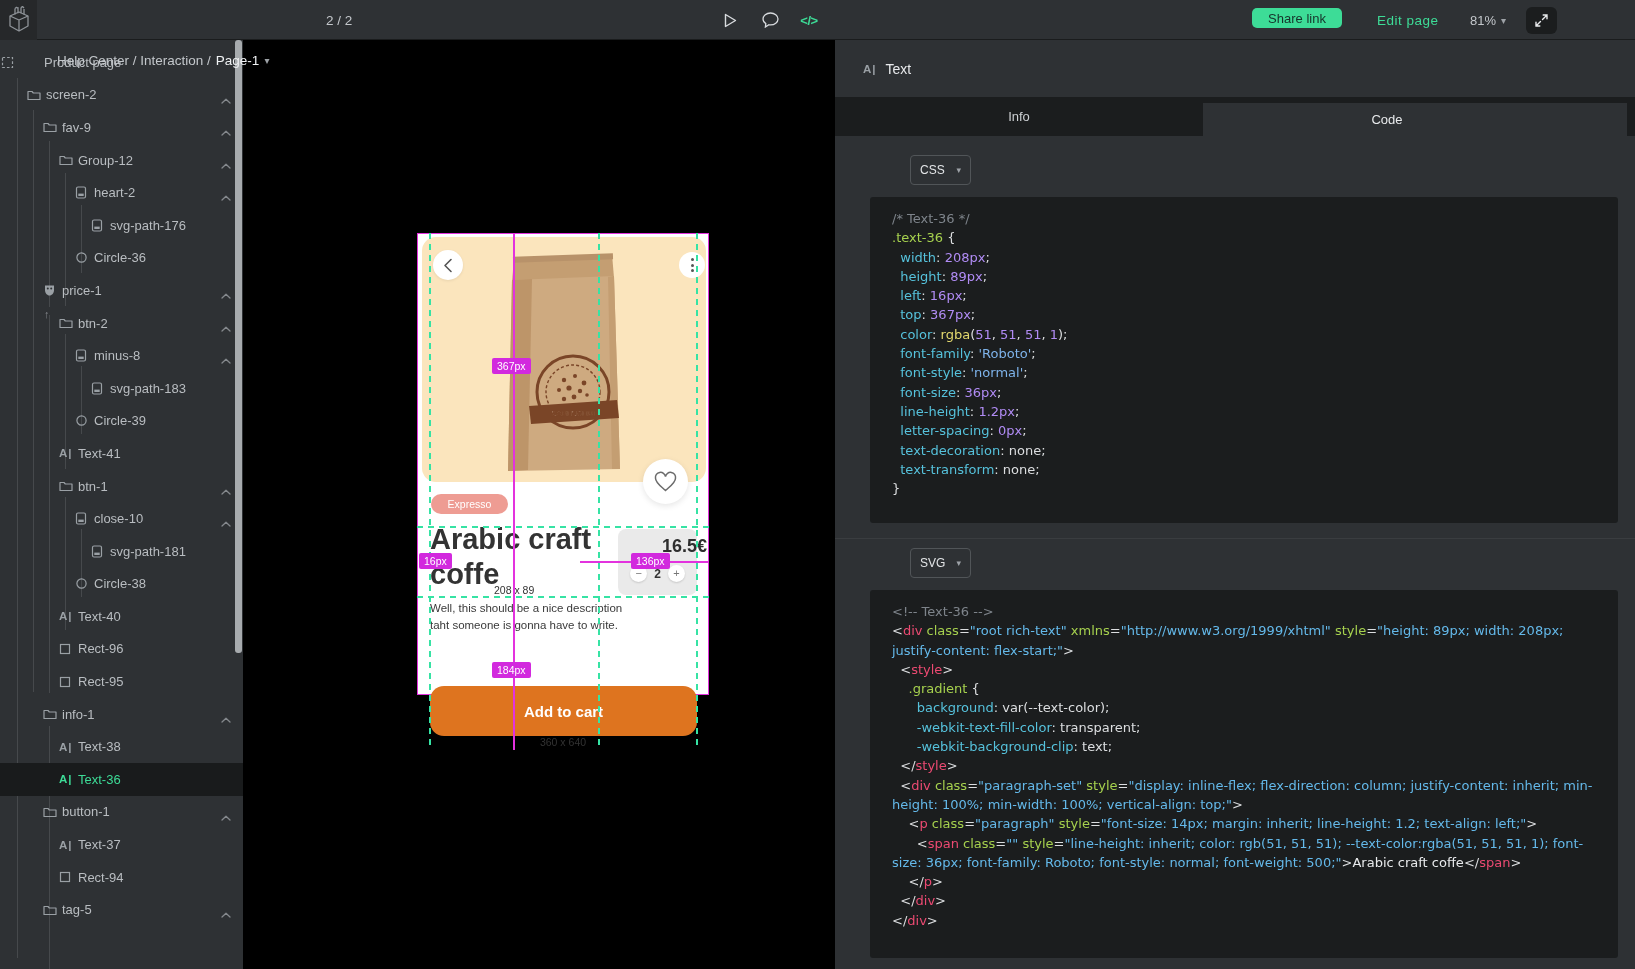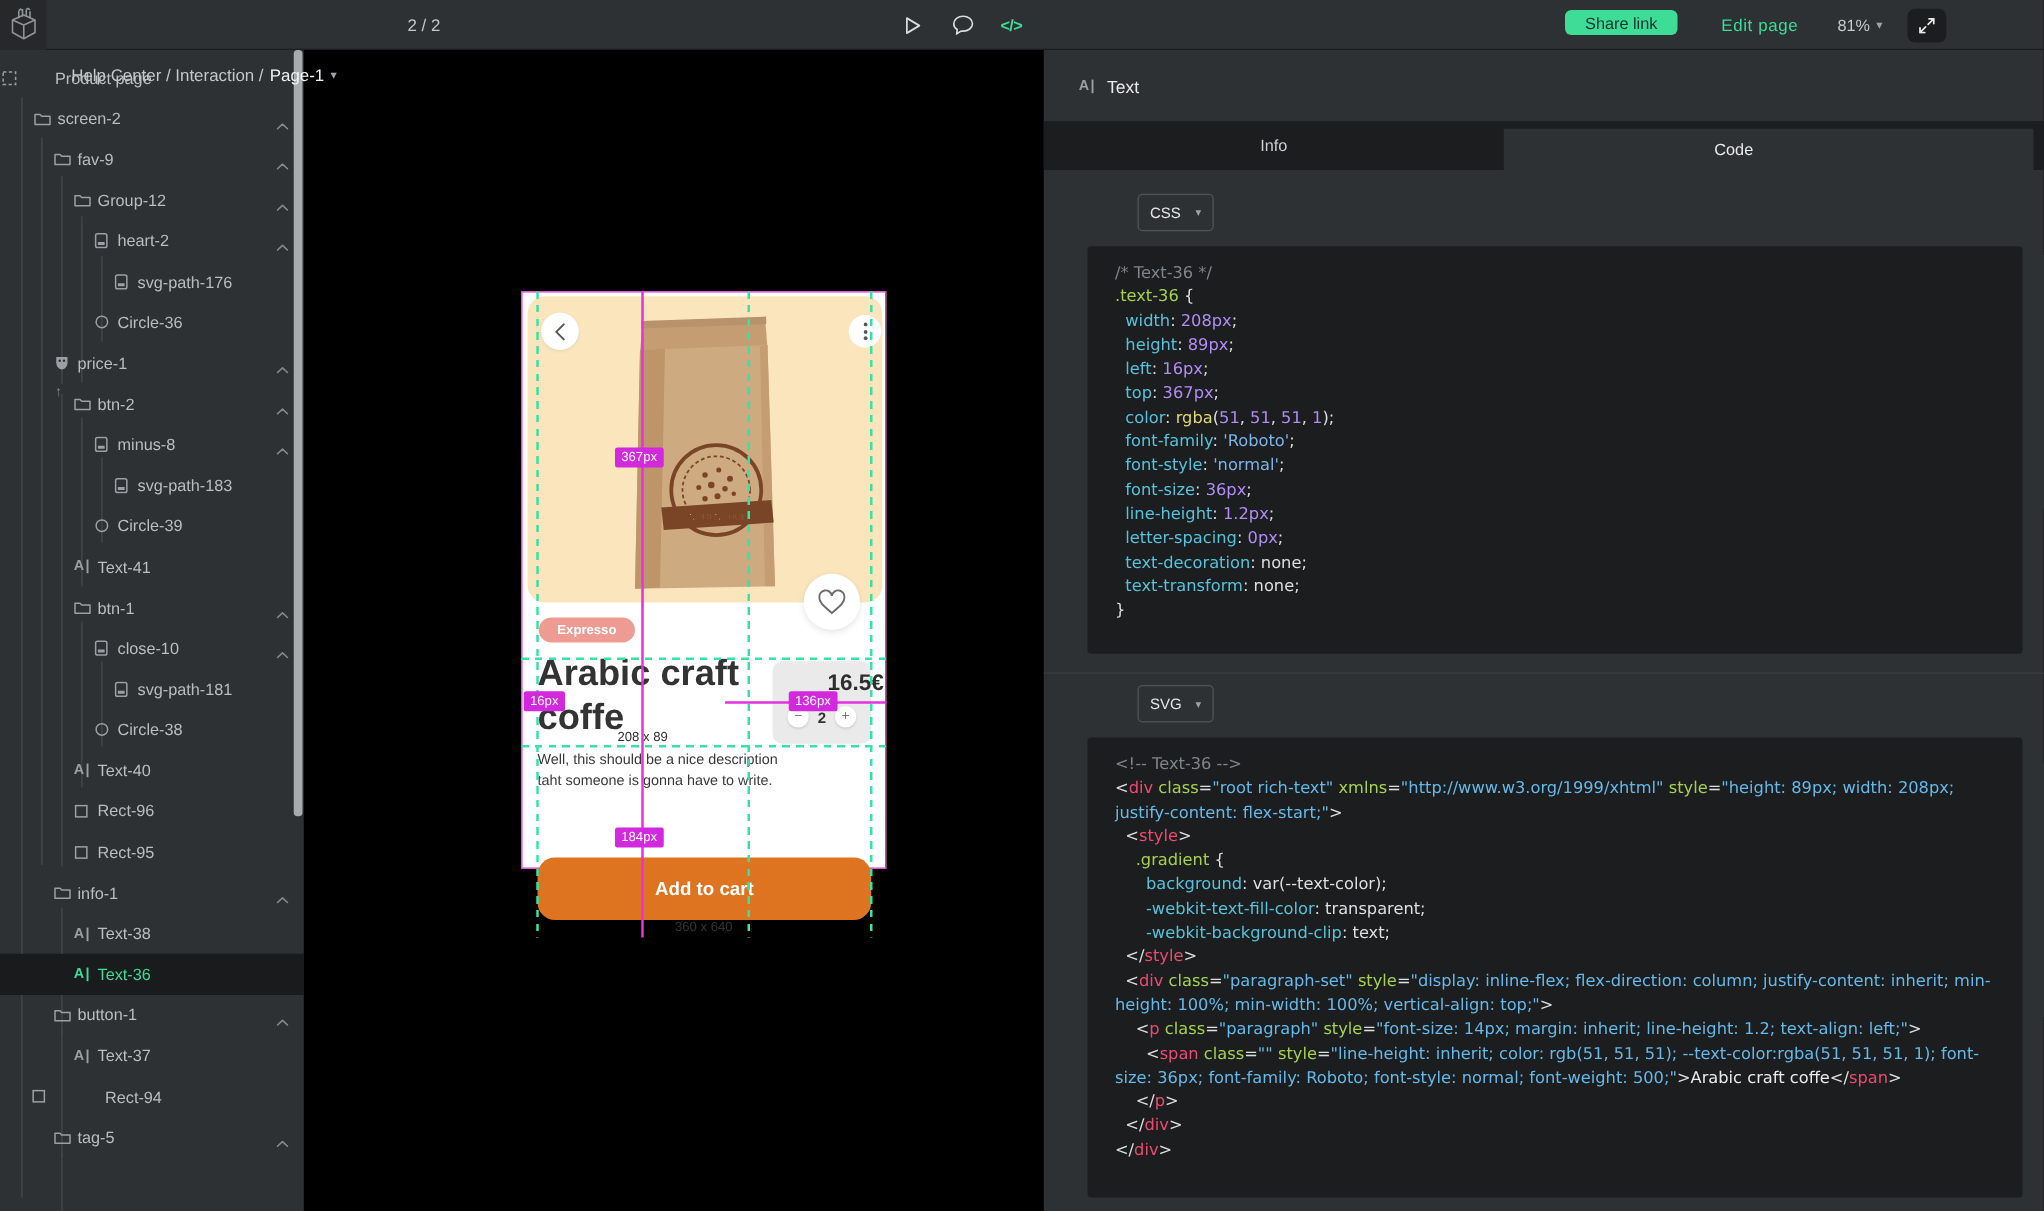--- a/index.html
+++ b/index.html
@@ -36,21 +36,21 @@
 
   
   #canvas { position:absolute; left:243px; top:40px; width:592px; height:929px; background:#000; overflow:hidden; }
   #phone { position:absolute; left:174px; top:193px; width:292px; height:462px; background:#fff; border:1px solid #E332DE; }
   #img-card { position:absolute; left:4px; top:3px; width:284px; height:245px; background:#FBE5BD; border-radius:14px; }
   #back-btn { position:absolute; left:11px; top:13px; width:30px; height:30px; border-radius:50%; background:#fff; display:flex; align-items:center; justify-content:center; box-shadow:0 1px 3px rgba(0,0,0,.08); cursor:pointer; }
   #kebab-btn { position:absolute; left:257px; top:15px; width:26px; height:26px; border-radius:50%; background:#fff; display:flex; flex-direction:column; align-items:center; justify-content:center; gap:2.5px; cursor:pointer; }
   #kebab-btn i { width:3px; height:3px; border-radius:50%; background:#555; }
   #bag-svg { position:absolute; left:86px; top:14px; }
   #fav-btn { position:absolute; left:225px; top:225px; width:45px; height:45px; border-radius:50%; background:#fff; box-shadow:0 2px 6px rgba(0,0,0,.10); display:flex; align-items:center; justify-content:center; cursor:pointer; }
-  #tag-pill { position:absolute; left:13px; top:260px; width:77px; height:20px; border-radius:10px; background:#EE9C93; color:#fff; font-size:10.5px; font-weight:bold; display:flex; align-items:center; justify-content:center; }
+  #tag-pill { position:absolute; left:13px; top:260px; width:77px; height:20px; border-radius:10px; background:#EE9C93; color:#fff; font-size:10.5px; font-weight:normal; display:flex; align-items:center; justify-content:center; }
   #prod-title { position:absolute; left:12px; top:288px; width:185px; font-size:29px; line-height:35px; font-weight:600; color:#333; letter-spacing:0; }
   #title-dims { position:absolute; left:76px; top:350px; font-size:10.5px; color:#333; }
   #price-box { position:absolute; left:200px; top:295px; width:79px; height:66px; background:#EAEAEA; border-radius:8px; }
   #price-val { position:absolute; left:0; top:7px; width:100%; text-align:center; font-size:18px; font-weight:bold; color:#2E2E2E;padding-left:44px; }
   #stepper { position:absolute; left:0; top:36px; width:100%; display:flex; align-items:center; justify-content:center; gap:7px; }
   .step-btn { width:17px; height:17px; border-radius:50%; background:#fff; box-shadow:0 1px 2px rgba(0,0,0,.15); display:flex; align-items:center; justify-content:center; font-size:11px; color:#777; cursor:pointer; line-height:1; }
   #qty-val { font-size:12px; font-weight:bold; color:#333; }
   #prod-desc { position:absolute; left:12px; top:366px; font-size:11.5px; line-height:16.5px; color:#3A3A3A; }
   #cta-btn { position:absolute; left:12px; top:452px; width:267px; height:50px; background:#DE741F; border:none; border-radius:14px; color:#fff; font-size:15px; font-weight:600; cursor:pointer; }
   #screen-dims { position:absolute; left:0; top:502px; width:100%; text-align:center; font-size:10.5px; color:#333; background:transparent; }
@@ -373,21 +373,21 @@
         <span class="lchev"><svg width="10" height="6" viewBox="0 0 10 6">
             <polyline points="1,5 5,1.3 9,5" fill="none" stroke="#85898D" stroke-width="1.3" stroke-linecap="round" stroke-linejoin="round"></polyline>
           </svg></span>
       </div>
       <div class="srow" style="padding-left: 59px;">
         <span class="licon">
           <span class="ticon-text">A|</span>
         </span>
         <span>Text-37</span>
       </div>
-      <div class="srow" style="padding-left: 25px; gap: 40px;">
+      <div class="srow" style="padding-left: 59px;">
         <span class="licon">
           <svg width="12" height="12" viewBox="0 0 12 12">
             <rect x="1.5" y="1.5" width="9" height="9" fill="none" stroke="#9AA0A5" stroke-width="1.2"></rect>
           </svg>
         </span>
         <span>Rect-94</span>
       </div>
       <div class="srow" style="padding-left: 43px;">
         <span class="licon">
           <svg width="14" height="12" viewBox="0 0 14 12">

